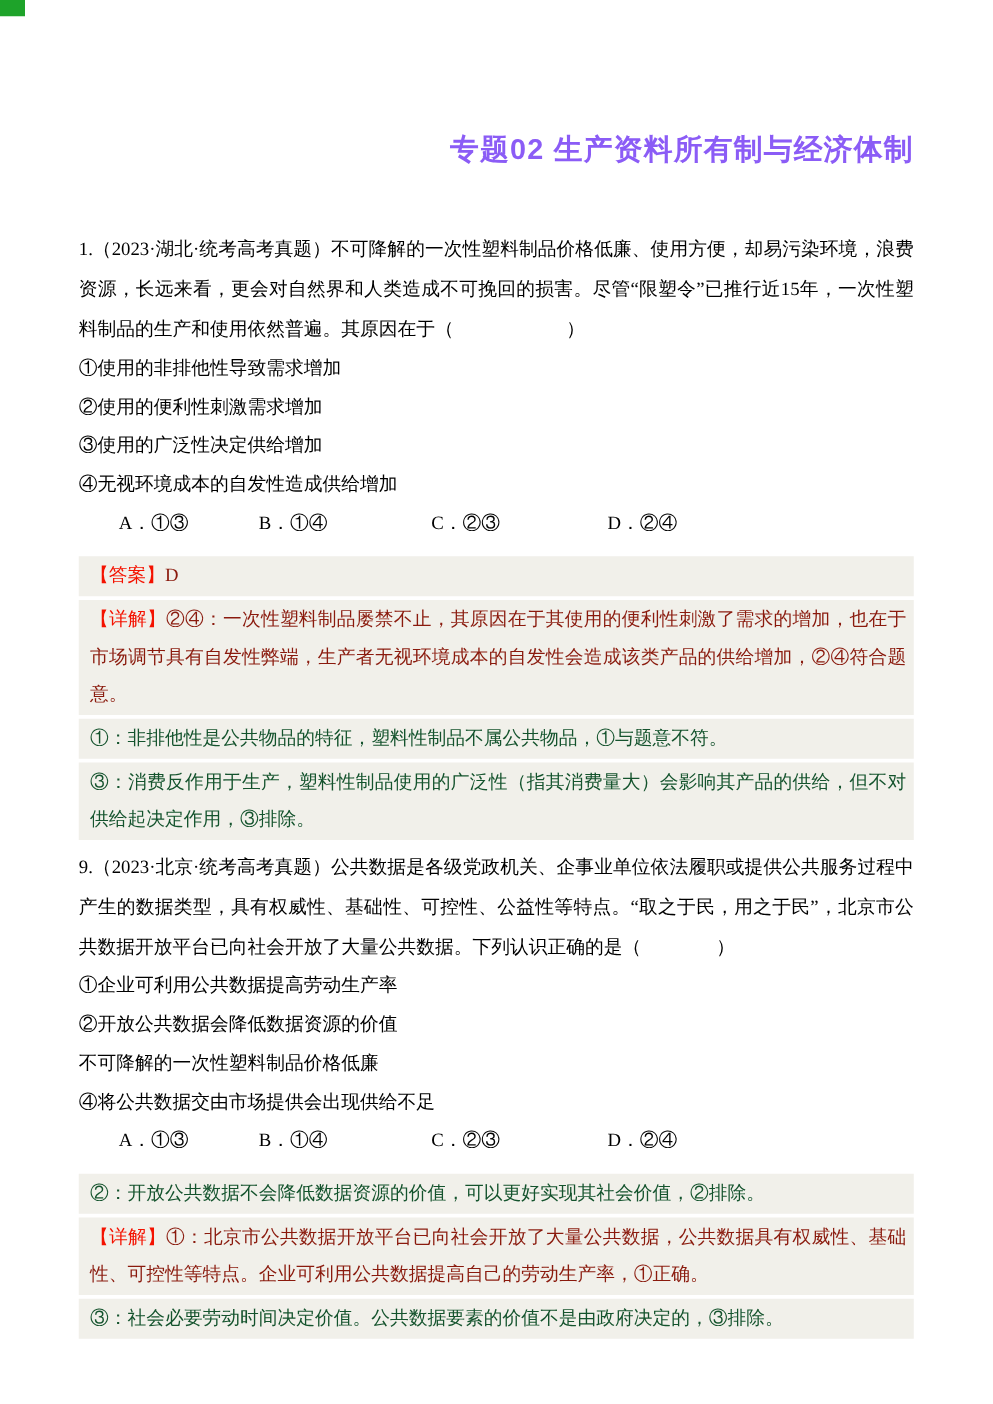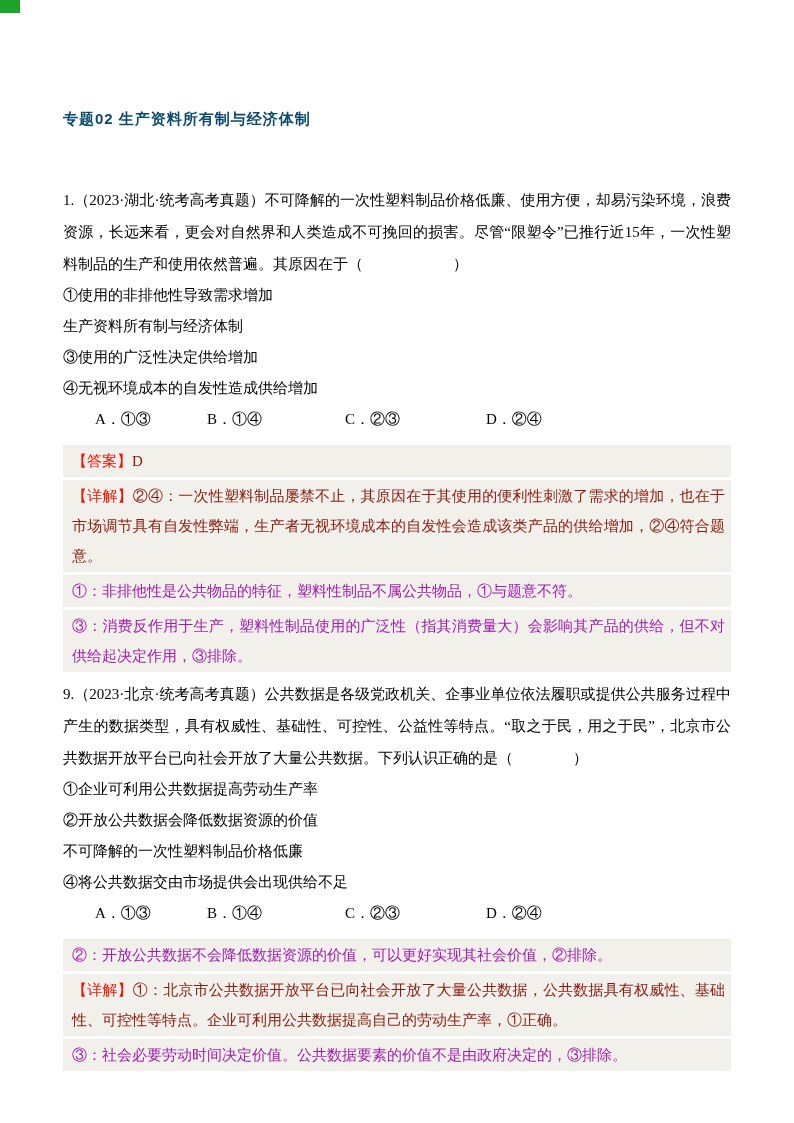--- a/index.html
+++ b/index.html
@@ -14,26 +14,26 @@
   .corner-mark{
     position:absolute;left:0;top:0;
     width:20px;height:13px;
     background:#1ea32a;
   }
   .page-inner{
     padding:104px 63px 0 63px;
   }
   .doc-title{
     margin:0 0 50px 0;
-    text-align:left;
+    text-align:right;
     font-family:"Liberation Sans","DejaVu Sans",sans-serif;
     font-weight:bold;
-    font-size:15px;
+    font-size:23px;
     line-height:30px;
-    color:#0c4a6e;
+    color:#8b5cf6;
     letter-spacing:1px;
   }
   .stem{
     margin:0;
     font-size:15px;
     line-height:32px;
     text-align:justify;
     text-justify:inter-ideograph;
   }
   .opt{
@@ -57,36 +57,36 @@
     background:#f1f0ea;
     margin-bottom:3px;
     padding:1px 6px 1px 9px;
     font-size:15px;
     line-height:30px;
     text-align:justify;
     text-justify:inter-ideograph;
   }
   .tag{color:#f41200;}
   .dark-red{color:#8a1a0d;}
-  .light-red{color:#a21caf;margin-top:32px;}
+  .light-red{color:#14532d;margin-top:32px;}
   .q2{margin-top:4px;}
 </style>
 </head>
 <body>
 
 <div class="corner-mark"></div>
 
 <div class="page-inner">
 
   <h1 class="doc-title">专题02 生产资料所有制与经济体制</h1>
 
   <section>
     <p class="stem">1.（2023·湖北·统考高考真题）不可降解的一次性塑料制品价格低廉、使用方便，却易污染环境，浪费资源，长远来看，更会对自然界和人类造成不可挽回的损害。尽管“限塑令”已推行近15年，一次性塑料制品的生产和使用依然普遍。其原因在于（　　　　　　）</p>
     <p class="opt">①使用的非排他性导致需求增加</p>
-    <p class="opt">生产资料所有制与经济体制</p>
+    <p class="opt">②使用的便利性刺激需求增加</p>
     <p class="opt">③使用的广泛性决定供给增加</p>
     <p class="opt">④无视环境成本的自发性造成供给增加</p>
     <div class="choices">
       <span class="choice a">A．①③</span><span class="choice b">B．①④</span><span class="choice c">C．②③</span><span class="choice d">D．②④</span>
     </div>
 
     <div class="answer-area">
       <div class="band">
         <span class="tag">【答案】</span><span class="dark-red">D</span>
       </div>

